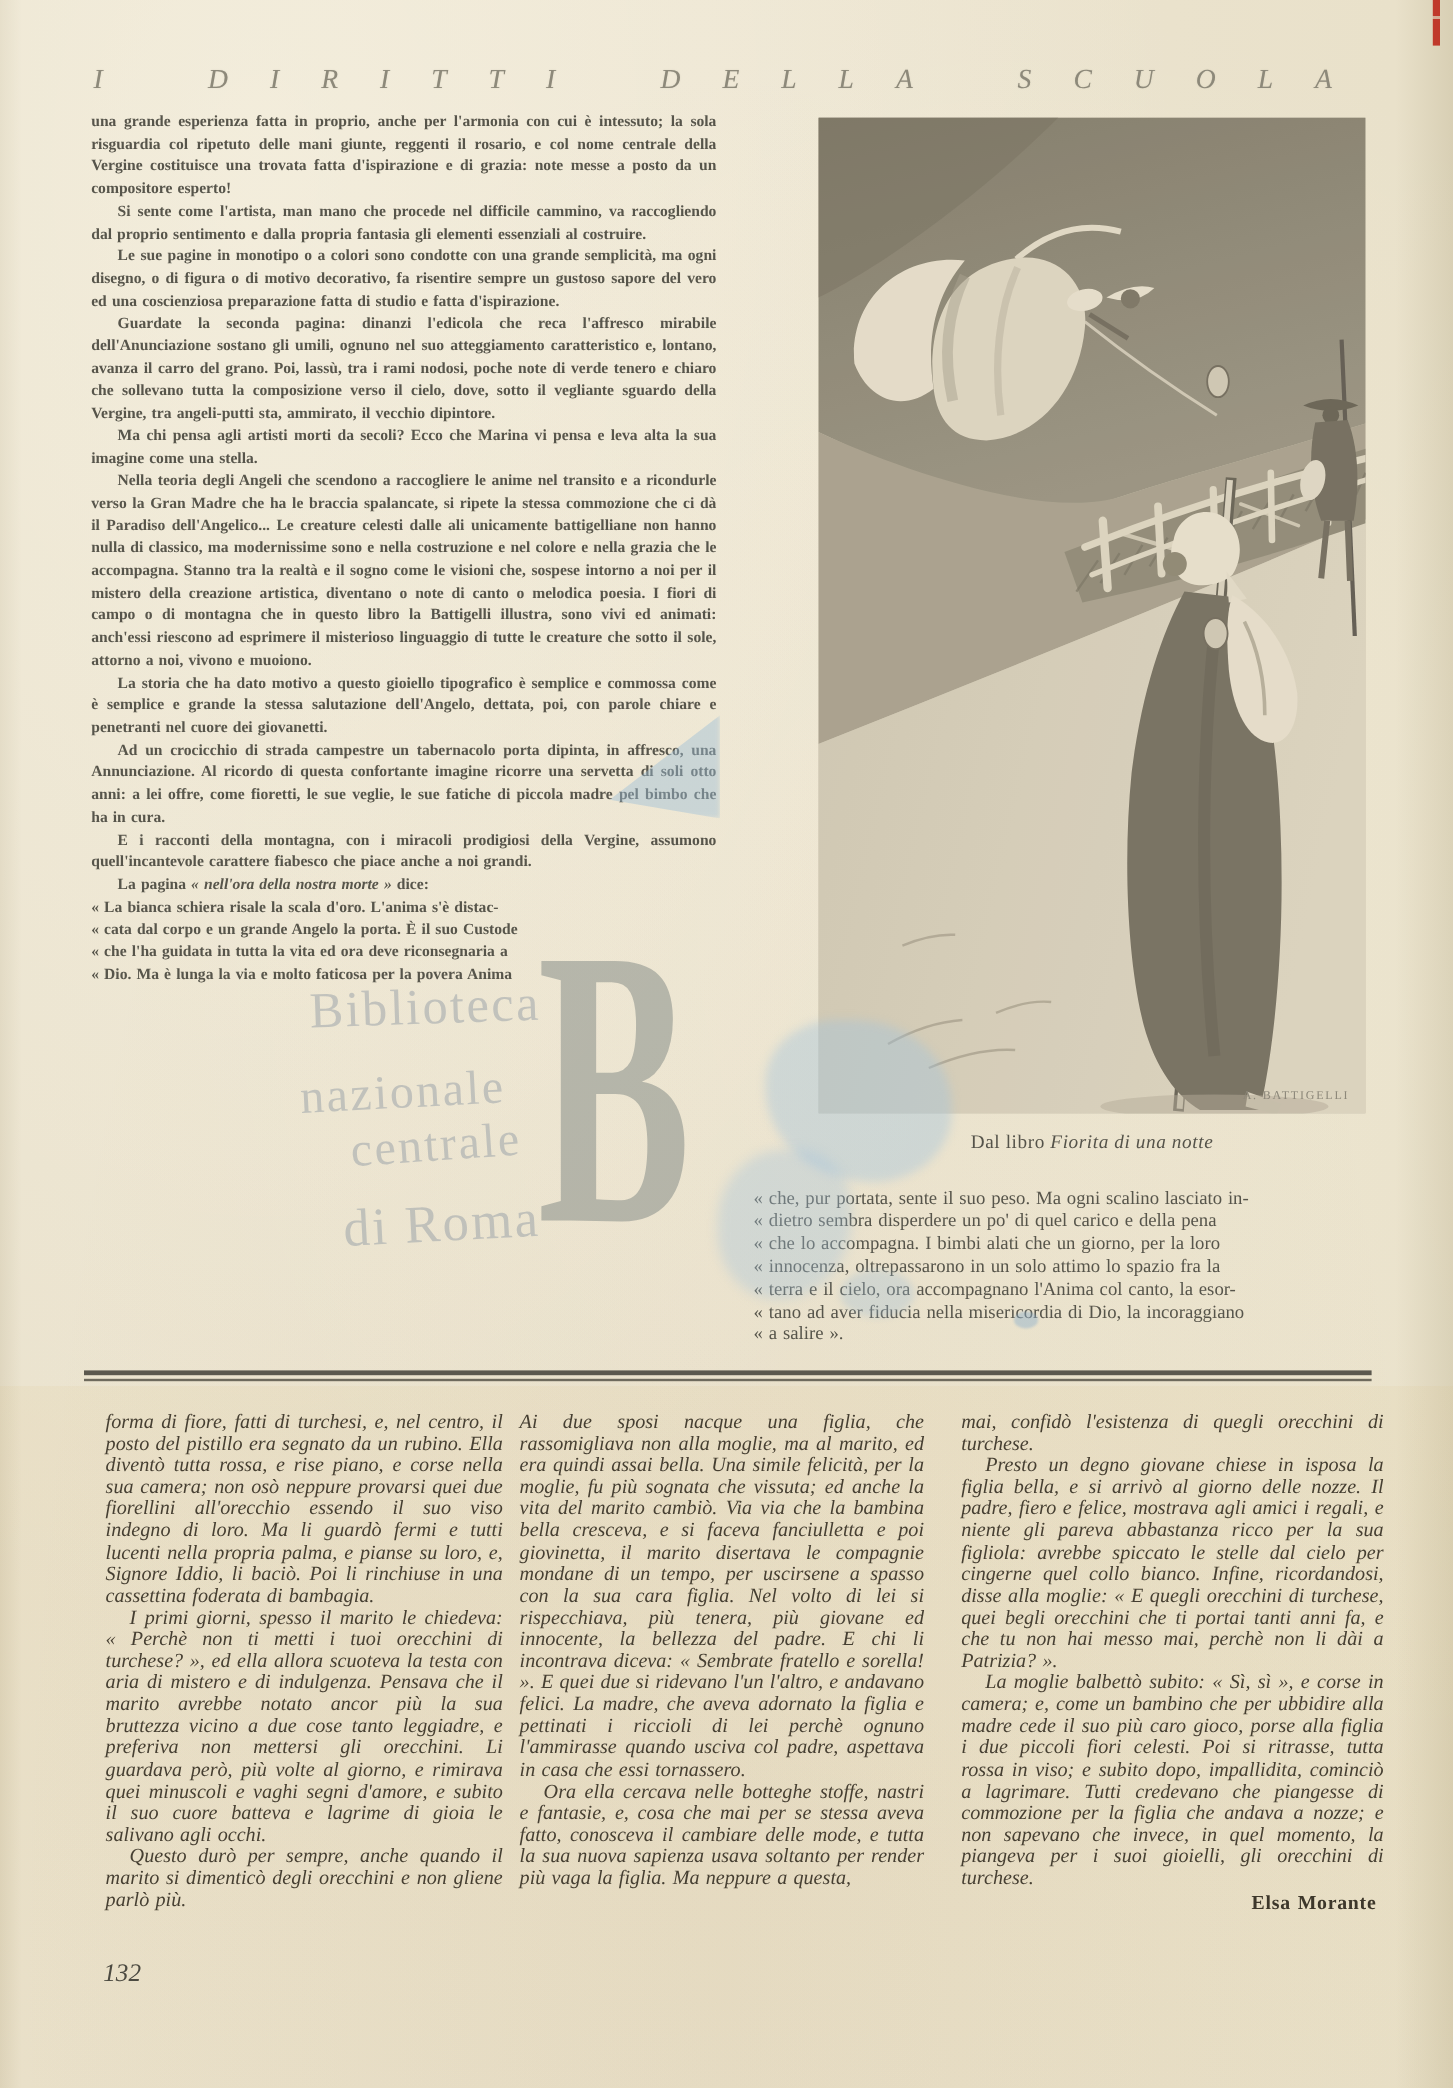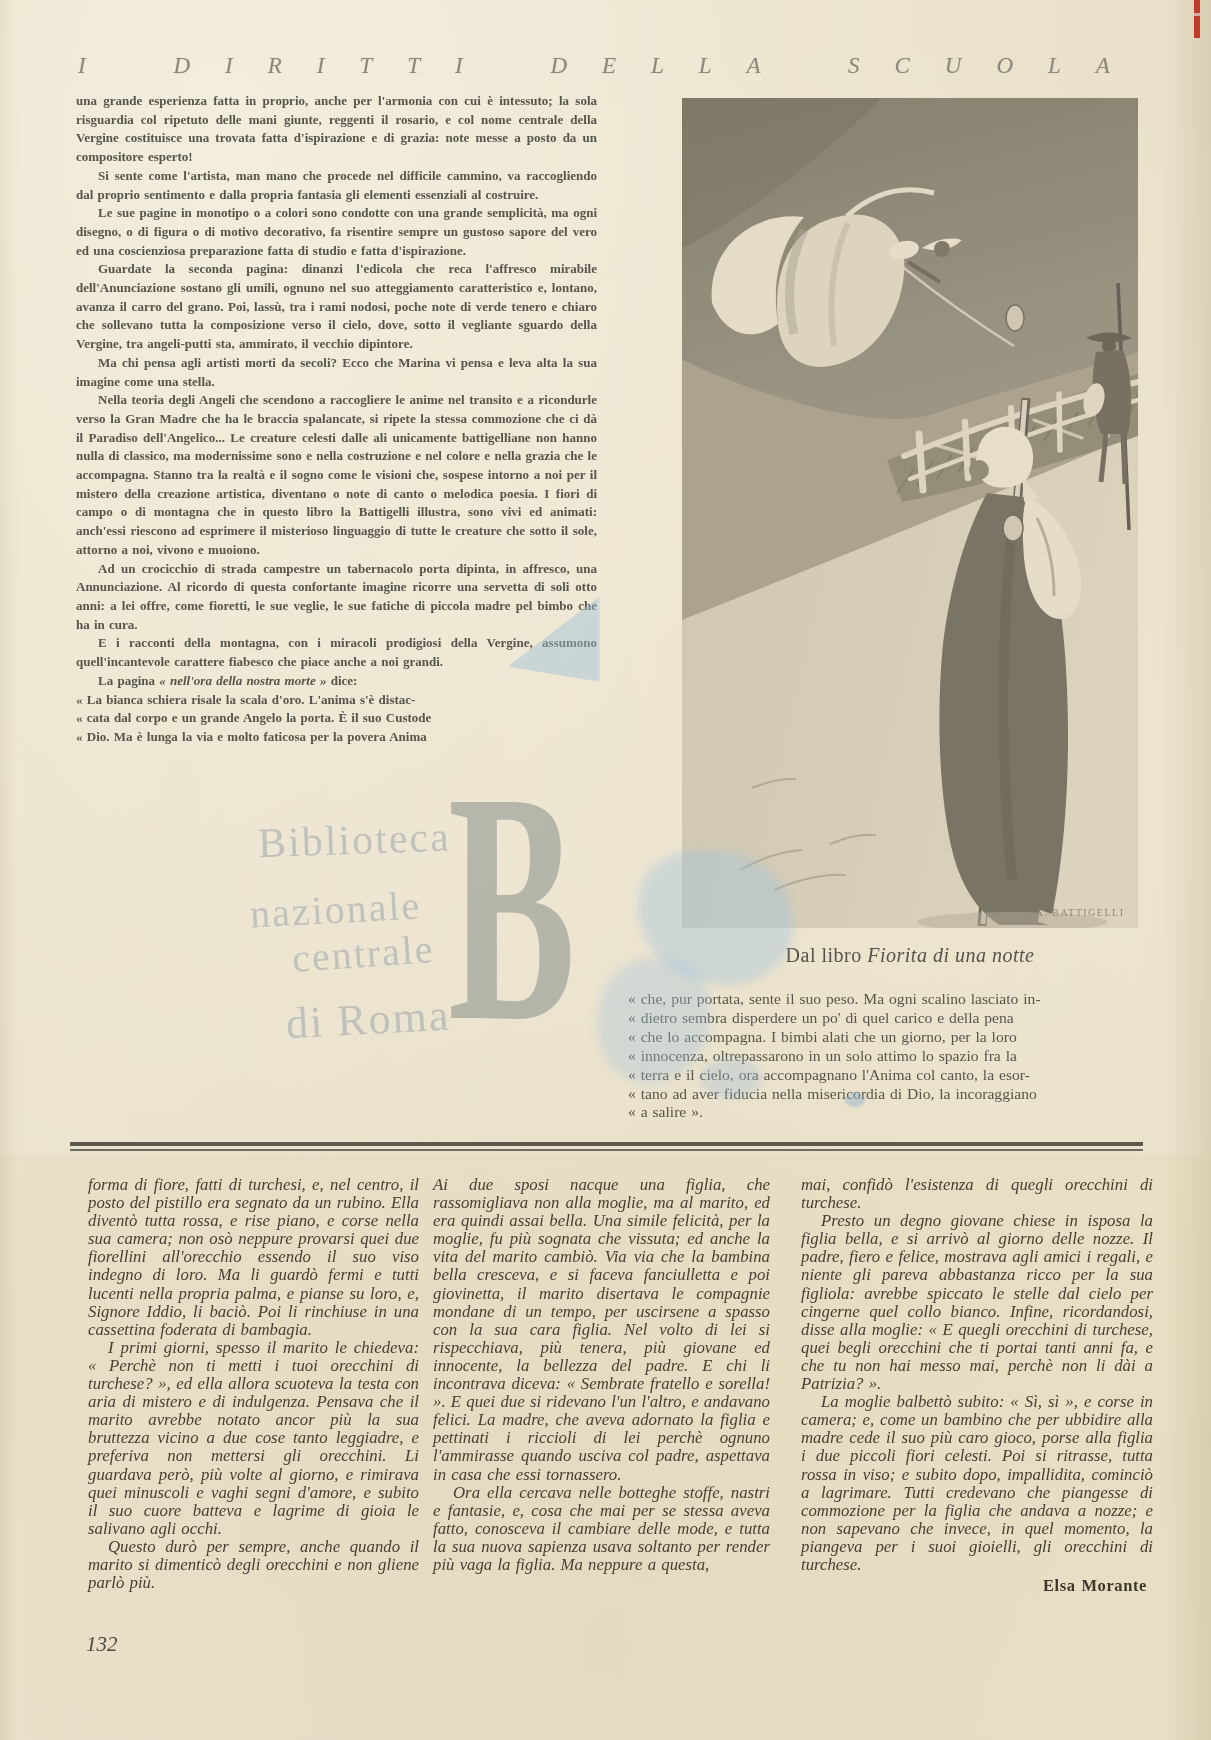--- a/index.html
+++ b/index.html
@@ -29,21 +29,21 @@
     position:absolute;left:76px;top:92px;width:521px;
     font-size:13px;line-height:18.7px;color:#57554b;
     text-align:justify;word-spacing:1px;font-weight:bold;
   }
   .col-left p{margin:0;text-indent:22px;}
   .col-left p.noind{text-indent:0;}
   .it{font-style:italic;}
   .qline{text-indent:0;}
   .illustration{position:absolute;left:682px;top:98px;width:456px;height:960px;}
   .caption{position:absolute;left:682px;top:944px;width:456px;text-align:center;
-    font-size:20px;color:#55534a;letter-spacing:.5px;}
+    font-size:16px;color:#55534a;letter-spacing:.5px;}
   .col-right-quote{
     position:absolute;left:628px;top:990px;width:514px;
     font-size:15.6px;line-height:18.9px;color:#57554b;word-spacing:1px;
   }
   .divider{position:absolute;left:70px;top:1142px;width:1073px;height:10px;
     border-top:4px solid #5b584e;}
   .divider::after{content:"";display:block;margin-top:3px;border-top:2px solid #6e6a5d;}
   
   .story-col{
     position:absolute;top:1176px;
@@ -89,25 +89,27 @@
 
   <div class="masthead">I DIRITTI DELLA SCUOLA</div>
 
   <div class="col-left">
     <p class="noind">una grande esperienza fatta in proprio, anche per l'armonia con cui è intessuto; la sola risguardia col ripetuto delle mani giunte, reggenti il rosario, e col nome centrale della Vergine costituisce una trovata fatta d'ispirazione e di grazia: note messe a posto da un compositore esperto!</p>
     <p>Si sente come l'artista, man mano che procede nel difficile cammino, va raccogliendo dal proprio sentimento e dalla propria fantasia gli elementi essenziali al costruire.</p>
     <p>Le sue pagine in monotipo o a colori sono condotte con una grande semplicità, ma ogni disegno, o di figura o di motivo decorativo, fa risentire sempre un gustoso sapore del vero ed una coscienziosa preparazione fatta di studio e fatta d'ispirazione.</p>
     <p>Guardate la seconda pagina: dinanzi l'edicola che reca l'affresco mirabile dell'Anunciazione sostano gli umili, ognuno nel suo atteggiamento caratteristico e, lontano, avanza il carro del grano. Poi, lassù, tra i rami nodosi, poche note di verde tenero e chiaro che sollevano tutta la composizione verso il cielo, dove, sotto il vegliante sguardo della Vergine, tra angeli-putti sta, ammirato, il vecchio dipintore.</p>
     <p>Ma chi pensa agli artisti morti da secoli? Ecco che Marina vi pensa e leva alta la sua imagine come una stella.</p>
     <p>Nella teoria degli Angeli che scendono a raccogliere le anime nel transito e a ricondurle verso la Gran Madre che ha le braccia spalancate, si ripete la stessa commozione che ci dà il Paradiso dell'Angelico... Le creature celesti dalle ali unicamente battigelliane non hanno nulla di classico, ma modernissime sono e nella costruzione e nel colore e nella grazia che le accompagna. Stanno tra la realtà e il sogno come le visioni che, sospese intorno a noi per il mistero della creazione artistica, diventano o note di canto o melodica poesia. I fiori di campo o di montagna che in questo libro la Battigelli illustra, sono vivi ed animati: anch'essi riescono ad esprimere il misterioso linguaggio di tutte le creature che sotto il sole, attorno a noi, vivono e muoiono.</p>
+    <p>La storia che ha dato motivo a questo gioiello tipografico è semplice e commossa come è semplice e grande la stessa salutazione dell'Angelo, dettata, poi, con parole chiare e penetranti nel cuore dei giovanetti.</p>
     <p>Ad un crocicchio di strada campestre un tabernacolo porta dipinta, in affresco, una Annunciazione. Al ricordo di questa confortante imagine ricorre una servetta di soli otto anni: a lei offre, come fioretti, le sue veglie, le sue fatiche di piccola madre pel bimbo che ha in cura.</p>
     <p>E i racconti della montagna, con i miracoli prodigiosi della Vergine, assumono quell'incantevole carattere fiabesco che piace anche a noi grandi.</p>
     <p><span>La pagina </span><span class="it">« nell'ora della nostra morte »</span><span> dice:</span></p>
     <div class="qline">« La bianca schiera risale la scala d'oro. L'anima s'è distac-</div>
     <div class="qline">« cata dal corpo e un grande Angelo la porta. È il suo Custode</div>
+    <div class="qline">« che l'ha guidata in tutta la vita ed ora deve riconsegnaria a</div>
     <div class="qline">« Dio. Ma è lunga la via e molto faticosa per la povera Anima</div>
   </div>
 
   <div class="illustration">
     <svg viewBox="0 0 456 830" width="456" height="830">
       <defs>
         <linearGradient id="gDark" x1="0" y1="0" x2="0.35" y2="1">
           <stop offset="0" stop-color="#7b7665"></stop>
             <stop offset="1" stop-color="#948f7e"></stop>
         </linearGradient>

